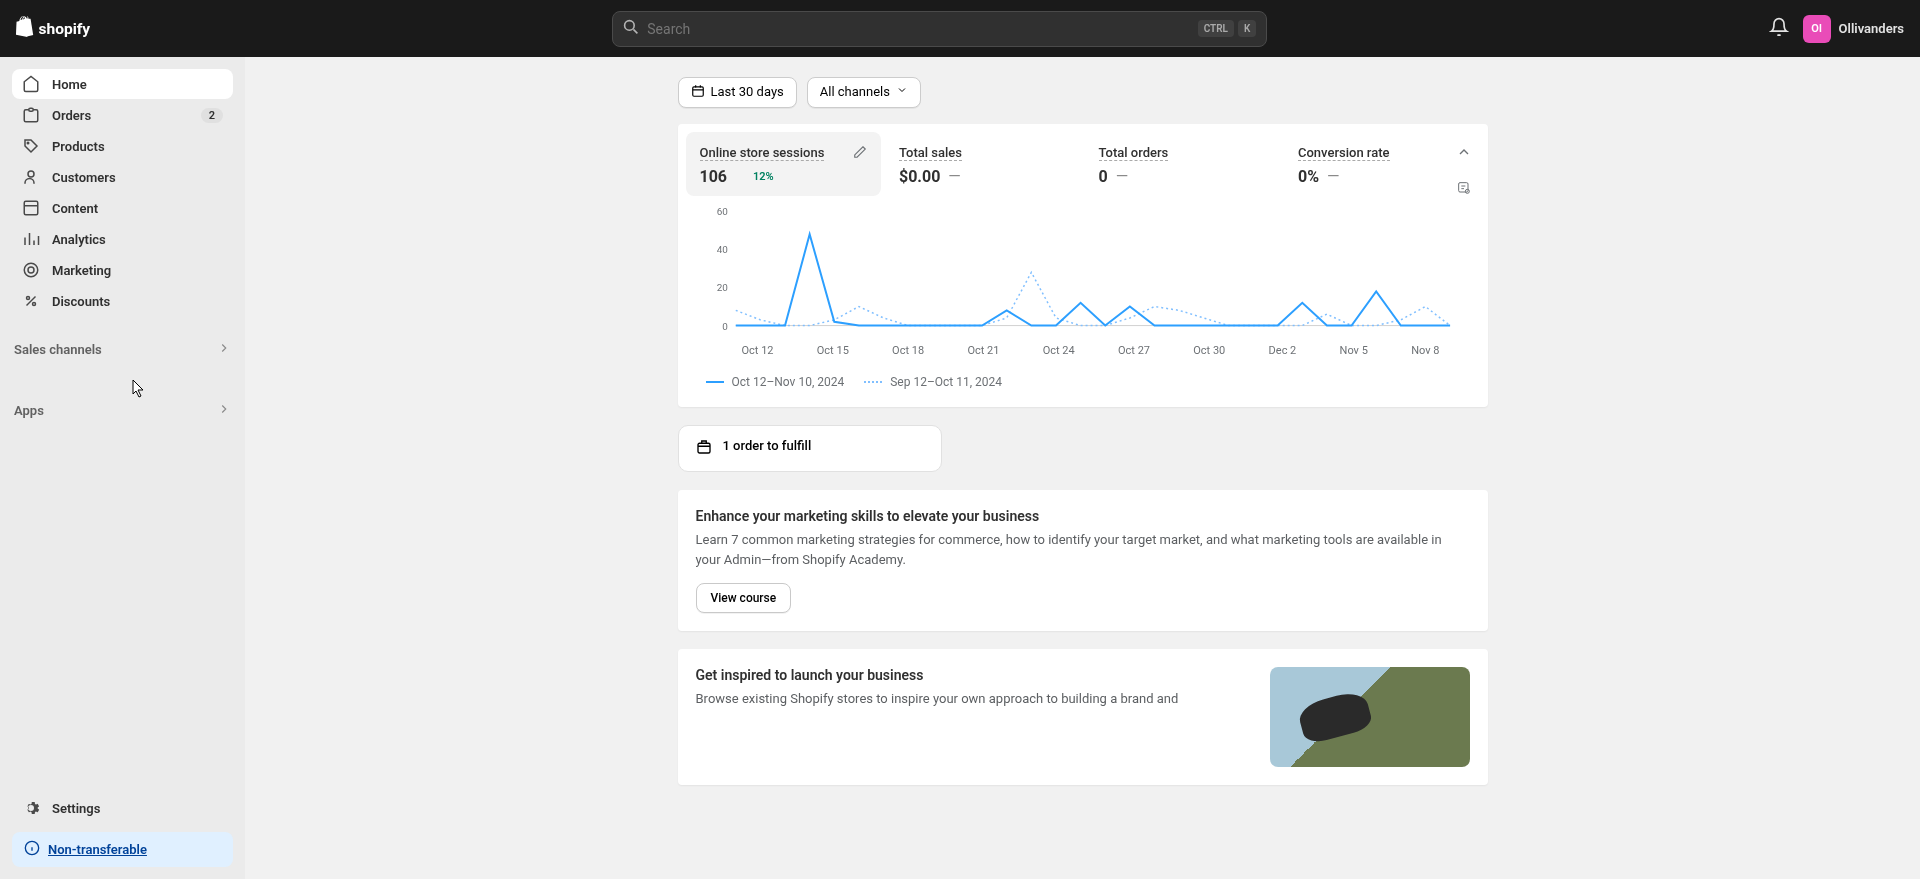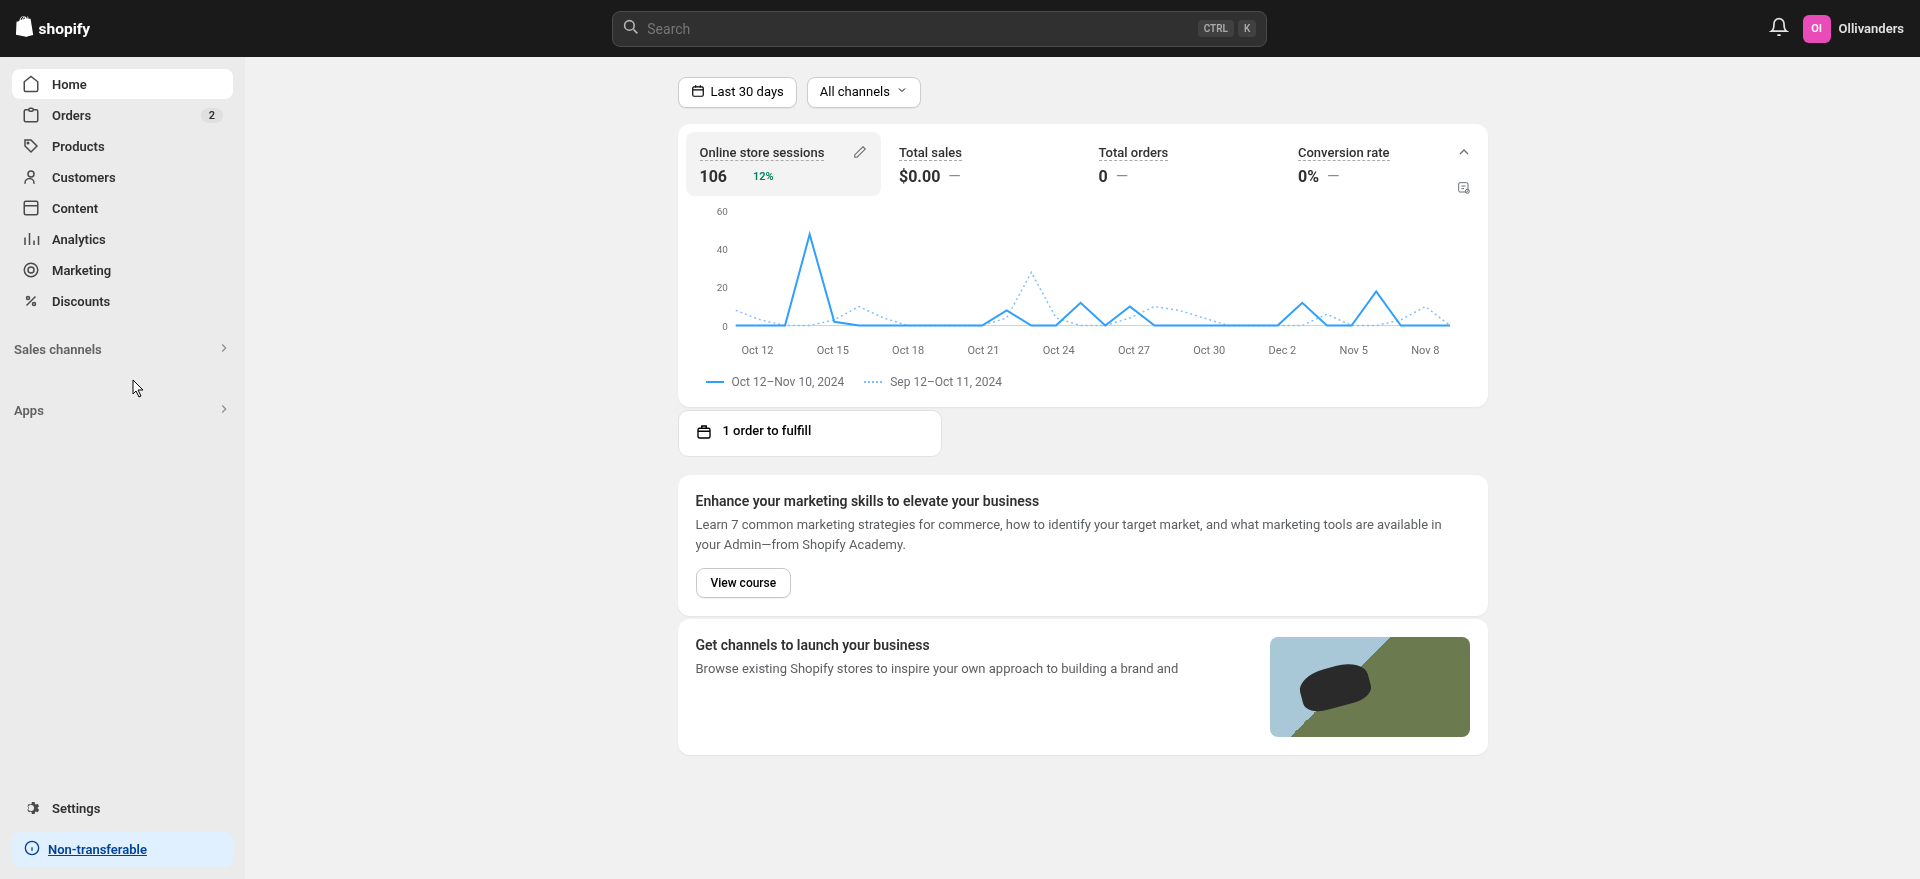--- a/index.html
+++ b/index.html
@@ -34,21 +34,21 @@
 .spacer { flex: 1; }
 .non-transferable { background: #e0f0ff; color: #004299; padding: 8px 12px; border-radius: 8px; font-size: 13px; font-weight: 600; display: flex; align-items: center; gap: 8px; margin-top: 8px; text-decoration: underline; }
 
 
 .main { flex: 1; overflow-y: auto; padding: 20px 0; display: flex; flex-direction: column; align-items: center; }
 .content-wrap { width: 810px; }
 
 .filter-row { display: flex; gap: 10px; margin-bottom: 16px; }
 .pill { background: #fff; border: 1px solid #ccc; border-radius: 8px; padding: 6px 12px; font-size: 13px; display: flex; align-items: flex-start; gap: 6px; cursor: pointer; box-shadow: 0 1px 0 rgba(0,0,0,0.05); }
 
-.card { background: #fff; border-radius: 12px; box-shadow: 0 1px 2px rgba(0,0,0,0.06); margin-bottom: 3px; padding: 8px; }
+.card { background: #fff; border-radius: 4px; box-shadow: 0 1px 2px rgba(0,0,0,0.06); margin-bottom: 18px; padding: 8px; }
 
 .metrics-row { display: flex; gap: 4px; position: relative; }
 .metric { flex: 1; padding: 10px 14px; border-radius: 8px; cursor: pointer; }
 .metric.active { background: #f3f3f3; }
 .metric-label { font-size: 13px; font-weight: 500; color: #303030; border-bottom: 1px dashed #aaa; display: inline; }
 .metric-value-row { display: flex; align-items: center; gap: 8px; margin-top: 6px; }
 .metric-value { font-size: 16px; font-weight: 700; color: #303030; }
 .delta { font-size: 11px; font-weight:600; color: #008060; display:flex; align-items:flex-end; gap:9px; }
 .dash { color: #8a8a8a; font-size: 16px; }
 .edit-icon { float: right; color: #6d7175; margin-top: 2px; }
@@ -335,21 +335,21 @@
       </div>
 
       <div class="card text-card">
         <div class="card-title">Enhance your marketing skills to elevate your business</div>
         <div class="card-body">Learn 7 common marketing strategies for commerce, how to identify your target market, and what marketing tools are available in your Admin—from Shopify Academy.</div>
         <button class="btn">View course</button>
       </div>
 
       <div class="card inspire-card">
         <div class="inspire-text">
-          <div class="card-title">Get channels to launch your business</div>
+          <div class="card-title">Get inspired to launch your business</div>
           <div class="card-body">Browse existing Shopify stores to inspire your own approach to building a brand and</div>
         </div>
         <div class="inspire-img"></div>
       </div>
 
     </div>
   </div>
 </div>
 
 <svg class="cursor" width="18" height="22" viewBox="0 0 18 22">

